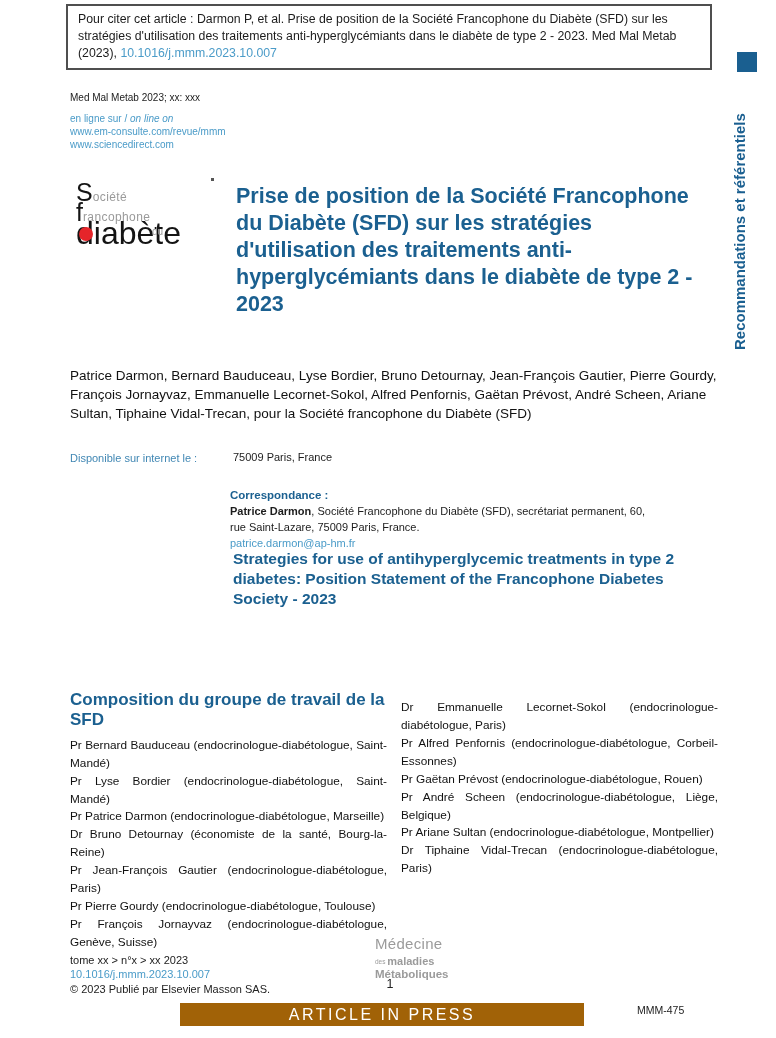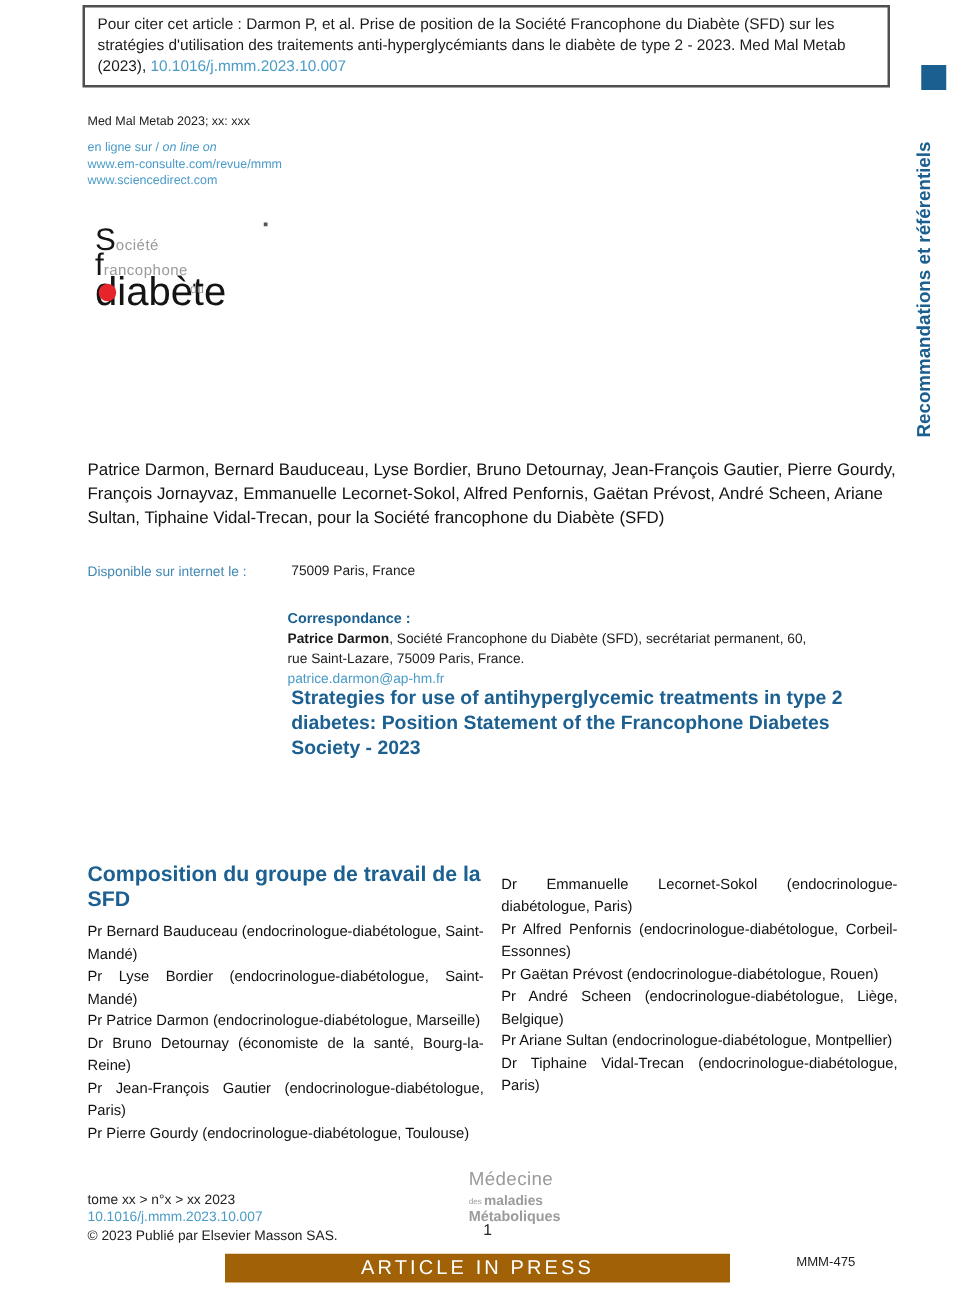--- a/index.html
+++ b/index.html
@@ -117,20 +117,21 @@
       <span class="big">S</span><span class="grey">ociété</span>
     </div>
     <div class="l2">
       <span class="big">f</span><span class="grey">rancophone</span>
     </div>
     <div class="du">du</div>
     <span class="red-dot"></span>
     <div class="l3">diabète</div>
   </div>
 
+  <h1 class="title-fr" style="margin:0;">Prise de position de la Société Francophone du Diabète (SFD) sur les stratégies d'utilisation des traitements anti-hyperglycémiants dans le diabète de type 2 - 2023</h1>
 
   <div class="authors">Patrice Darmon, Bernard Bauduceau, Lyse Bordier, Bruno Detournay, Jean-François Gautier, Pierre Gourdy, François Jornayvaz, Emmanuelle Lecornet-Sokol, Alfred Penfornis, Gaëtan Prévost, André Scheen, Ariane Sultan, Tiphaine Vidal-Trecan, pour la Société francophone du Diabète (SFD)</div>
 
   <div class="avail-label">Disponible sur internet le :</div>
   <div class="affiliation">
     <div>75009 Paris, France</div>
   </div>
 
   <div class="correspondence">
     <div class="head">Correspondance :</div>
@@ -144,20 +145,21 @@
 
   <div class="workgroup">
     <div class="wg-col left">
       <h2 class="wg-heading">Composition du groupe de travail de la SFD</h2>
       <div class="wg-item">Pr Bernard Bauduceau (endocrinologue-diabétologue, Saint-Mandé)</div>
       <div class="wg-item">Pr Lyse Bordier (endocrinologue-diabétologue, Saint-Mandé)</div>
       <div class="wg-item">Pr Patrice Darmon (endocrinologue-diabétologue, Marseille)</div>
       <div class="wg-item">Dr Bruno Detournay (économiste de la santé, Bourg-la-Reine)</div>
       <div class="wg-item">Pr Jean-François Gautier (endocrinologue-diabétologue, Paris)</div>
       <div class="wg-item">Pr Pierre Gourdy (endocrinologue-diabétologue, Toulouse)</div>
+      <div class="wg-item">Pr François Jornayvaz (endocrinologue-diabétologue, Genève, Suisse)</div>
     </div>
     <div class="wg-col right">
       <div class="wg-item">Dr Emmanuelle Lecornet-Sokol (endocrinologue-diabétologue, Paris)</div>
       <div class="wg-item">Pr Alfred Penfornis (endocrinologue-diabétologue, Corbeil-Essonnes)</div>
       <div class="wg-item">Pr Gaëtan Prévost (endocrinologue-diabétologue, Rouen)</div>
       <div class="wg-item">Pr André Scheen (endocrinologue-diabétologue, Liège, Belgique)</div>
       <div class="wg-item">Pr Ariane Sultan (endocrinologue-diabétologue, Montpellier)</div>
       <div class="wg-item">Dr Tiphaine Vidal-Trecan (endocrinologue-diabétologue, Paris)</div>
     </div>
   </div>

